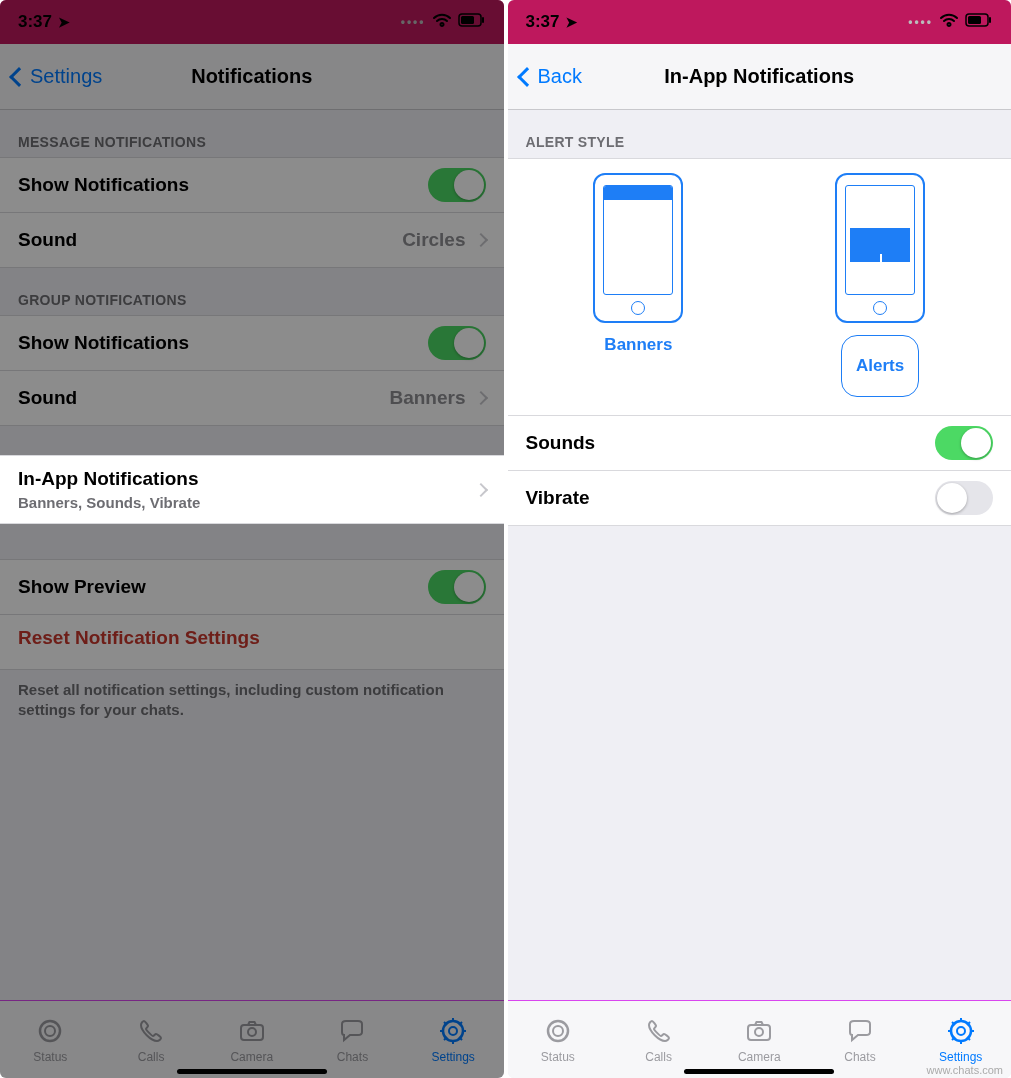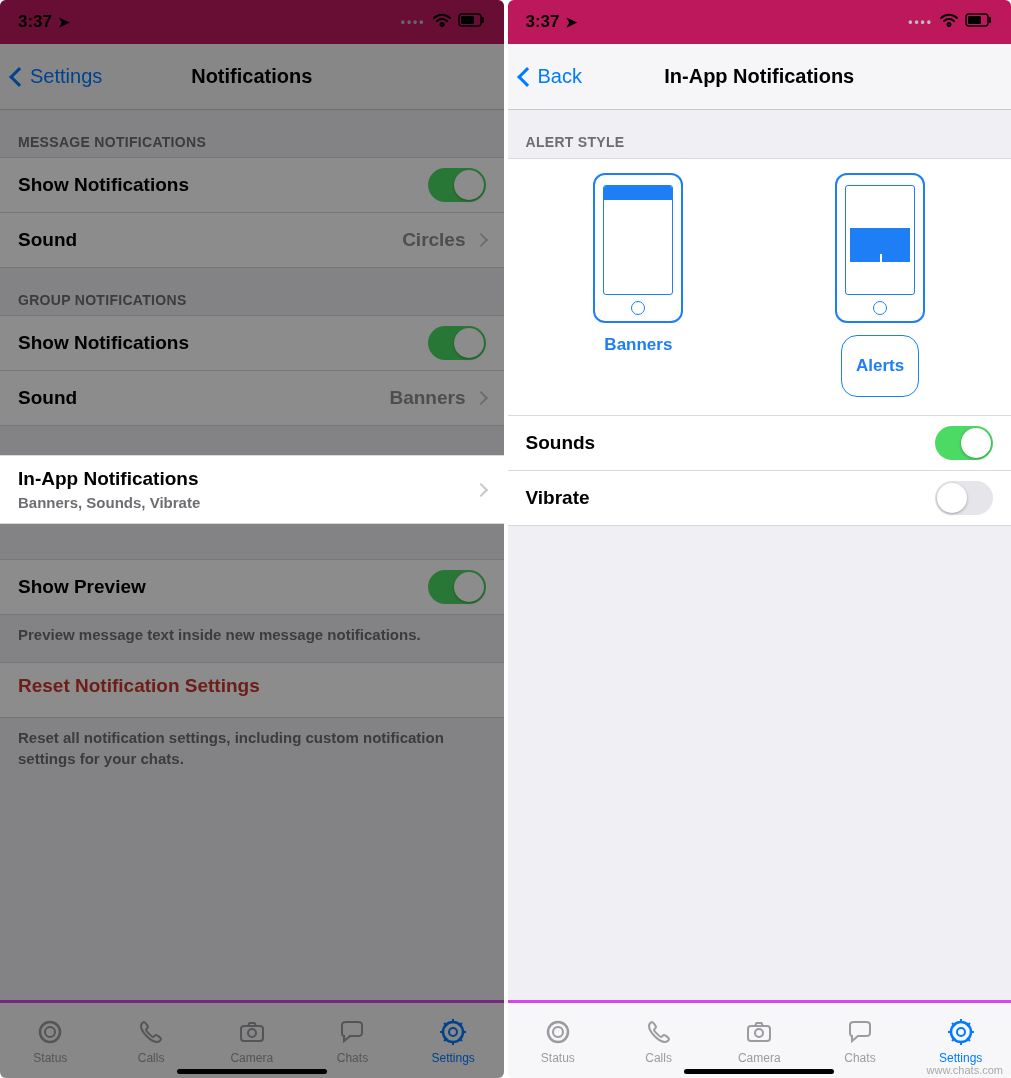--- a/index.html
+++ b/index.html
@@ -106,21 +106,21 @@
     border-bottom: 2px solid #fff;
   }
   .alert-shape::after {
     content: ''; position: absolute; left: 50%; top: 26px; width: 2px; height: 10px; background: #fff;
   }
   .alert-label { color: #1e7ef6; font-size: 17px; }
   .alert-label.selected {
     border: 1.5px solid #1e7ef6; border-radius: 16px; padding: 20px 14px;
   }
   .tab-bar {
-    height: 78px; background: #f7f7f9; border-top: 3px solid #d946ef;
+    height: 78px; background: #f7f7f9; border-top: 1px solid #d946ef;
     display: flex; position: relative;
   }
   .tab {
     flex: 1; display: flex; flex-direction: column; align-items: center; justify-content: center;
     gap: 4px; color: #9b9ba0; font-size: 12px;
   }
   .tab.active { color: #007aff; }
   .tab svg { width: 30px; height: 30px; }
   .home-indicator {
     position: absolute; bottom: 4px; left: 50%; transform: translateX(-50%);
@@ -206,21 +206,20 @@
         <span class="disclosure"></span>
       </div>
 
       <div style="height:36px"></div>
       <div class="cell">
         <span>Show Preview</span>
         <div class="toggle on">
             <div class="knob"></div>
           </div>
       </div>
-      <div class="footer-text">Preview message text inside new message notifications.</div>
 
       <div class="cell multi danger">
         <span class="title">Reset Notification Settings</span>
       </div>
       <div class="footer-text">Reset all notification settings, including custom notification settings for your chats.</div>
     </div>
 
     <div class="tab-bar">
       <div class="tab">
         <svg viewBox="0 0 30 30">

